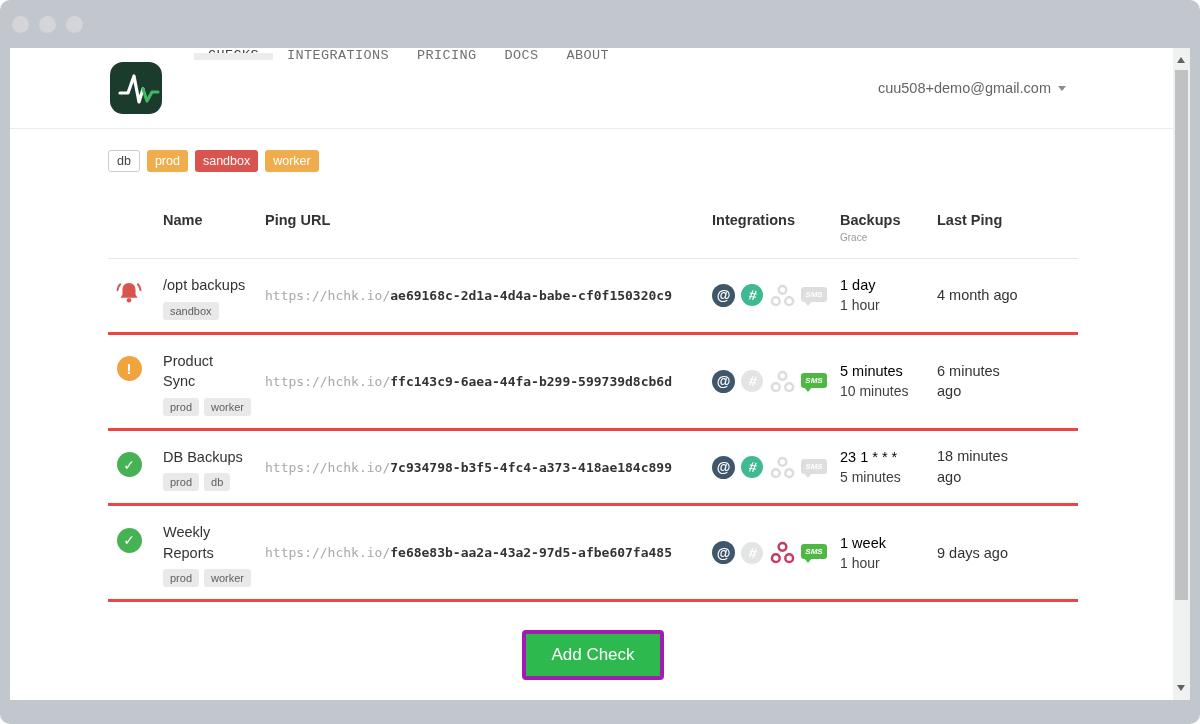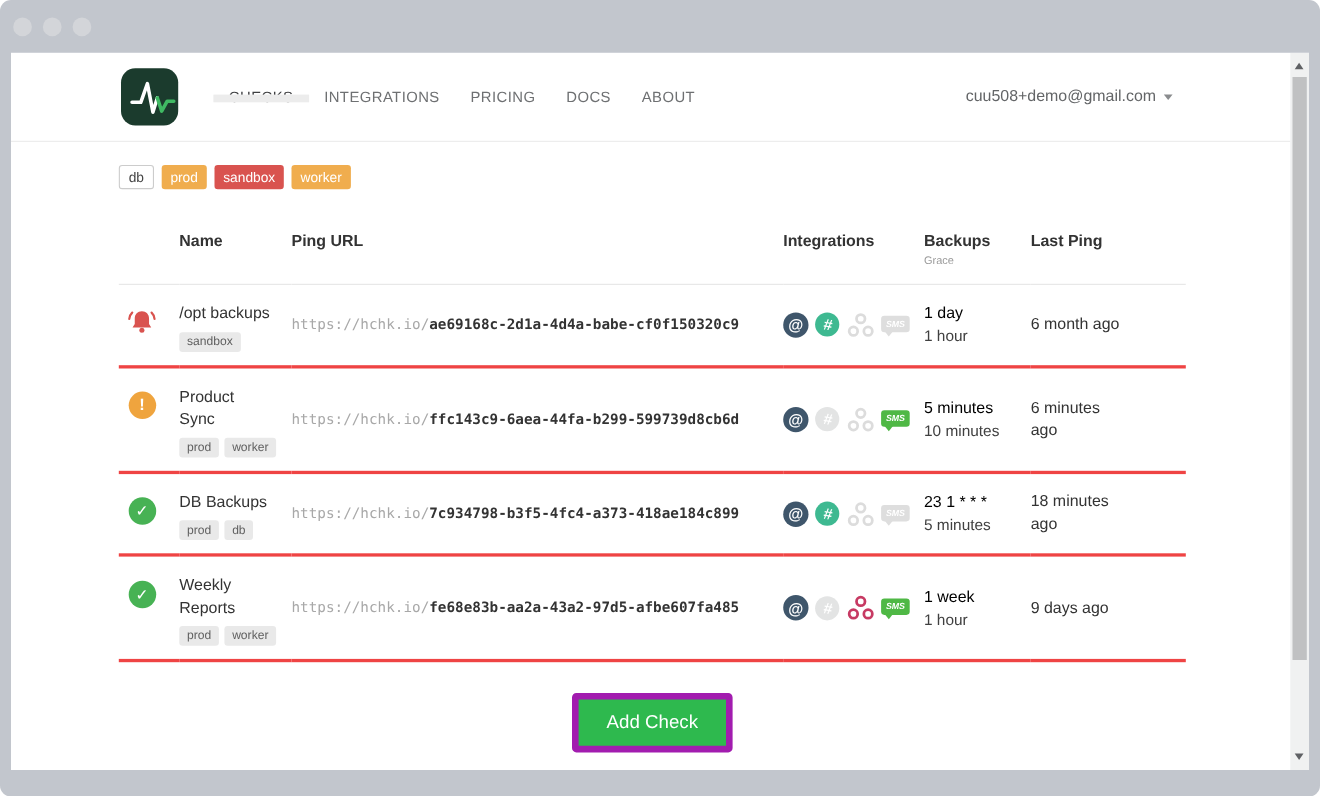--- a/index.html
+++ b/index.html
@@ -14,21 +14,21 @@
   
   .scrollbar { position:absolute; top:0; right:0; bottom:0; width:17px; background:#f0f1f1; }
   .sb-thumb { position:absolute; left:2px; width:13px; top:22px; height:530px; background:#c0c1c2; }
   .sb-arrow { position:absolute; left:4px; width:0; height:0; border-left:4.5px solid transparent; border-right:4.5px solid transparent; }
   .sb-arrow.up { top:9px; border-bottom:6px solid #5f6164; }
   .sb-arrow.down { bottom:9px; border-top:6px solid #5f6164; }
 
   
   header { height:81px; display:flex; align-items:center; padding:0 107px 0 100px; border-bottom:1px solid #ebebeb; }
   .logo { width:52px; height:52px; border-radius:13px; background:#1b3b2d; margin-right:32px; flex:0 0 auto; }
-  nav { display:flex; align-items:center; height:100%; }
+  nav { display:flex; align-items:flex-start; height:100%;font-family:Liberation Mono, monospace; }
   nav a { position:relative; display:flex; align-items:center; padding:0 14px; color:#6e7072; font-size:13.5px; letter-spacing:.4px; text-decoration:none; cursor:pointer; }
   nav a.active { color:#3e3f41; }
   nav a.active::after { content:""; position:absolute; left:0; right:0; bottom:3px; height:7px; background:#ececec; }
   .account { margin-left:auto; display:flex; align-items:center; color:#636567; font-size:14.5px; cursor:pointer; }
   .caret { display:inline-block; margin-left:7px; border-left:4.5px solid transparent; border-right:4.5px solid transparent; border-top:5px solid #8a8c8e; }
 
   
   .container { margin:21px 0 0 98px; width:970px; }
   .filters { display:flex; align-items:center; margin-bottom:26px; }
   .filter-tag { font-size:12.5px; padding:4px 8px; border-radius:3px; margin-right:7px; color:#fff; cursor:pointer; }
@@ -74,21 +74,21 @@
   .i-sms { height:15px; padding:0 4px; border-radius:3px; background:#dedede; color:#fff; font-size:8px; font-weight:bold; font-style:italic; position:relative; top:-1px; }
   .i-sms::after { content:""; position:absolute; left:3px; bottom:-4px; border-left:4px solid transparent; border-right:4px solid transparent; border-top:5px solid #dedede; }
   .i-sms.on { background:#4fb845; }
   .i-sms.on::after { border-top-color:#4fb845; }
 
   .c-period .period { font-size:14.5px; color:#000000; }
   .c-period .grace { font-size:14px; color:#404040; margin-top:4px; }
   .c-last .last-ping { font-size:14.5px; color:#333; max-width:84px; line-height:1.42; }
 
   .add-check-wrap { text-align:center; margin-top:28px; }
-  .add-check { display:inline-block; background:#2eb94e; color:#fff; border:6px solid #a21caf; border-radius:4px; font-size:17px; padding:11px 25px; cursor:pointer; font-family:inherit; }
+  .add-check { display:inline-block; background:#2eb94e; color:#fff; border:4px solid #a21caf; border-radius:4px; font-size:17px; padding:11px 25px; cursor:pointer; font-family:inherit; }
 </style>
 </head>
 <body>
 
 <div class="chrome">
   <div class="chrome-bar">
     <span class="dot"></span>
     <span class="dot"></span>
     <span class="dot"></span>
   </div>
@@ -184,21 +184,21 @@
                       <circle cx="18.4" cy="17.4" r="3.7"></circle>
                     </svg>
                   </span>
                 <span class="int-icon i-sms">SMS</span>
               </td>
               <td class="c-period">
                 <div class="period">1 day</div>
                 <div class="grace">1 hour</div>
               </td>
               <td class="c-last">
-                <div class="last-ping">6 month ago</div>
+                <div class="last-ping">4 month ago</div>
               </td>
             </tr>
 
             <tr>
               <td class="c-status">
                 <span class="status-slot st-grace">
 
                   <span class="glyph g-warn">!</span>
 
                 </span>

